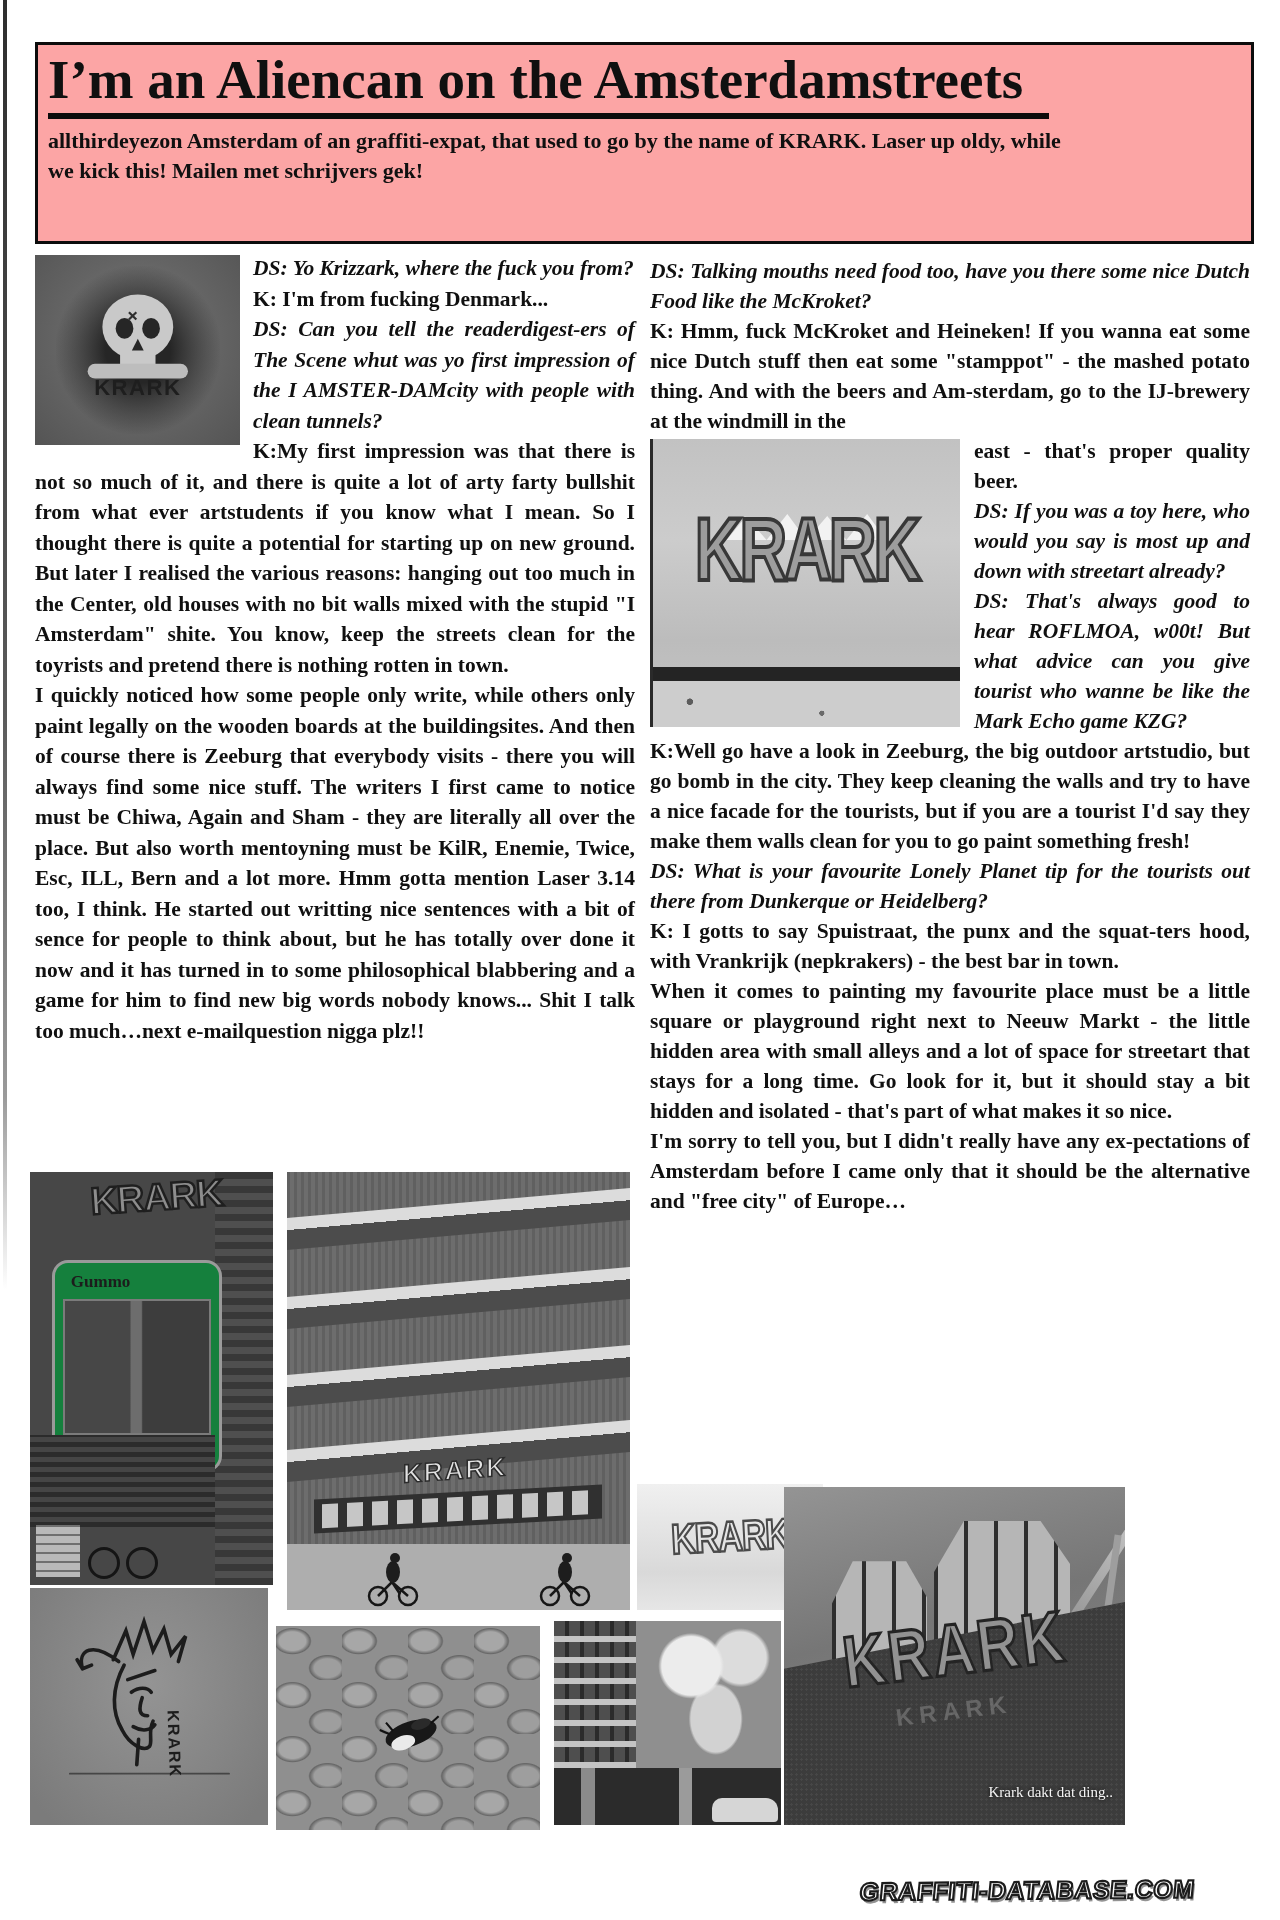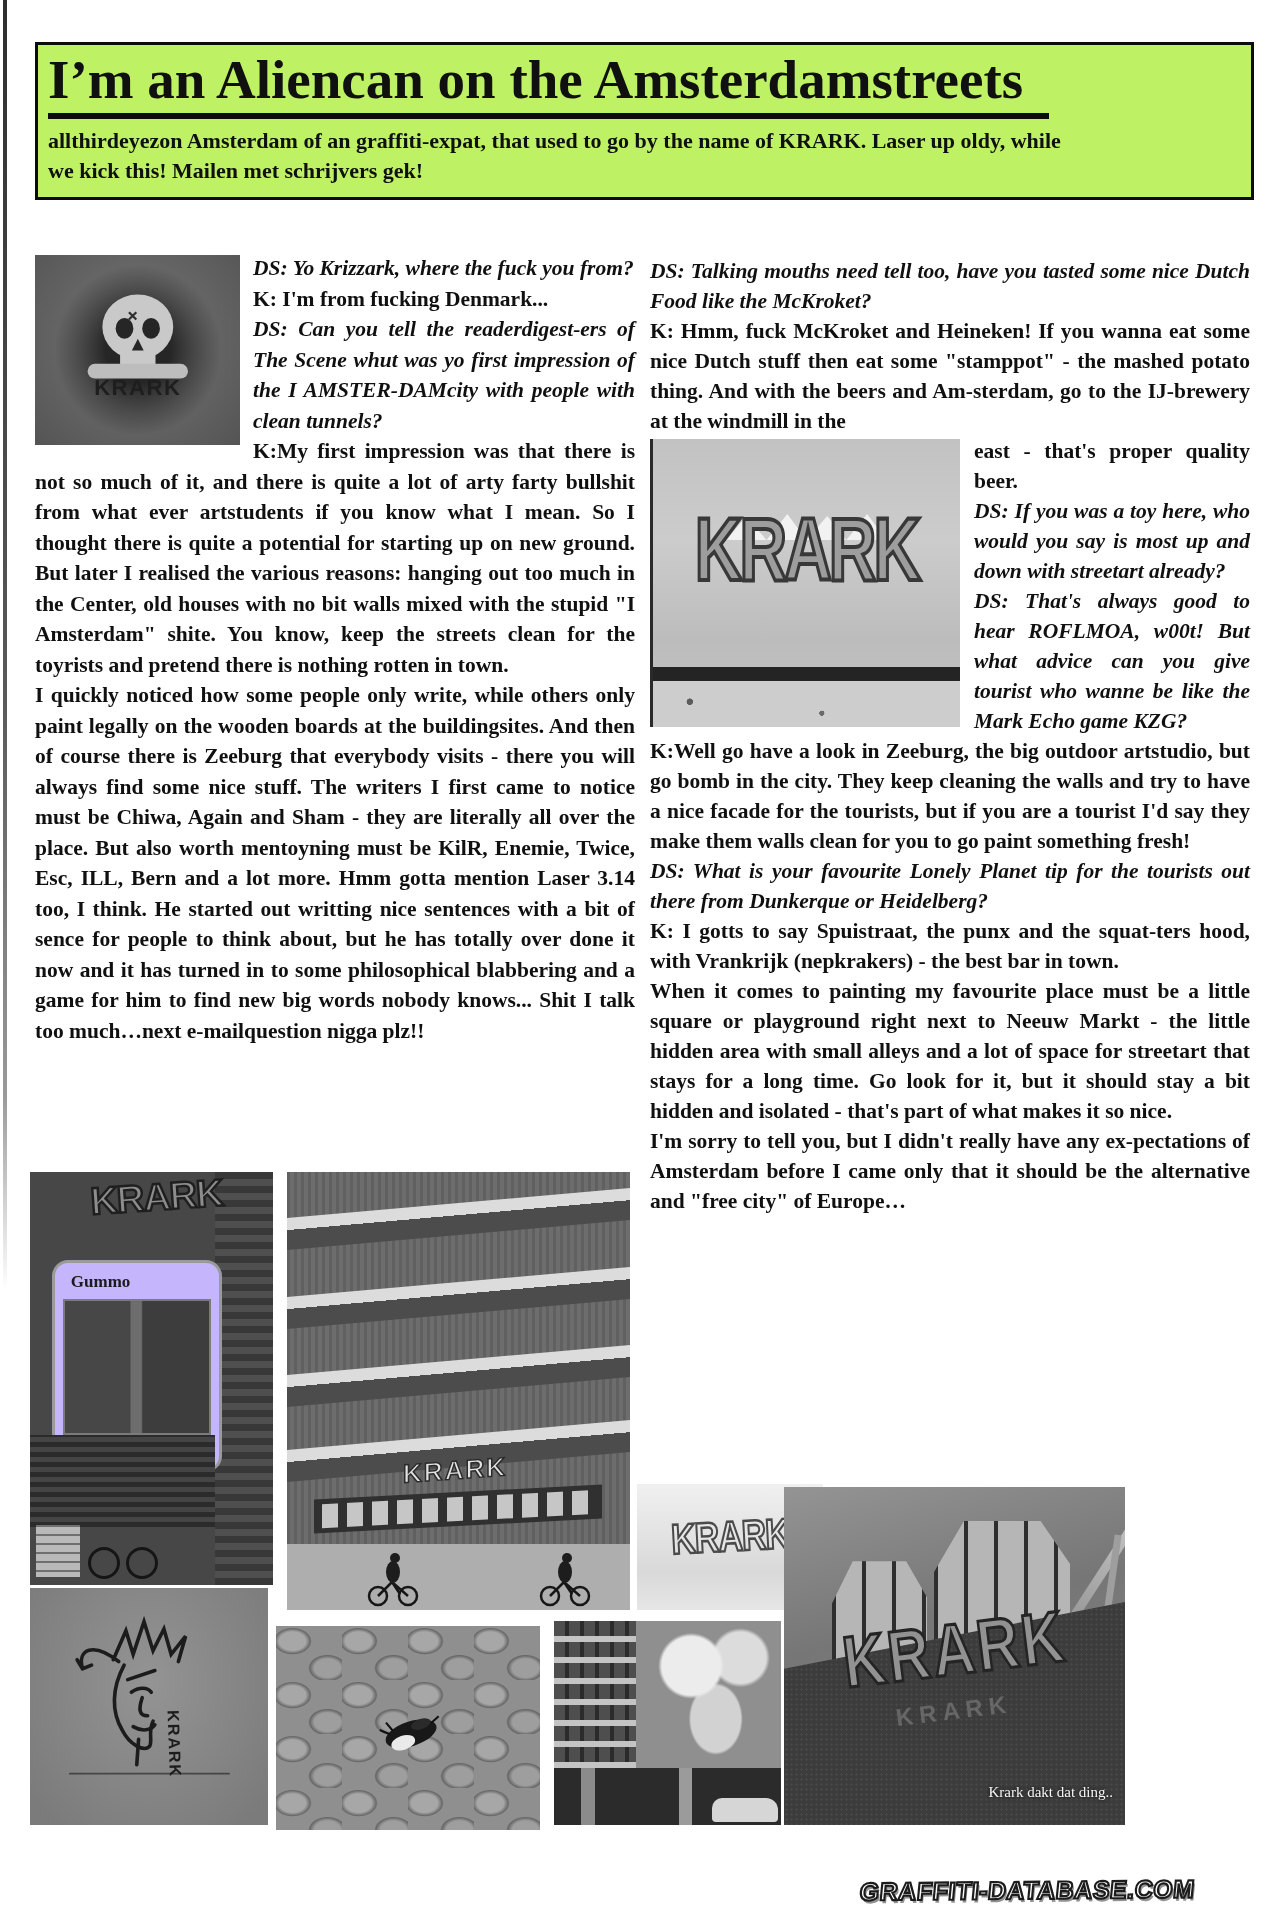--- a/index.html
+++ b/index.html
@@ -4,22 +4,22 @@
 <style>
   html,body{margin:0;padding:0;}
   body{
     width:1280px;height:1920px;position:relative;background:#ffffff;
     font-family:"Liberation Serif",serif;color:#101010;overflow:hidden;
   }
   
   .scan-edge{position:absolute;left:3px;top:0;width:4px;height:1290px;
     background:linear-gradient(#2e2e2e,#5a5a5a 55%,#9a9a9a 85%,rgba(160,160,160,0));}
   
-  .title-box{position:absolute;left:35px;top:42px;width:1219px;height:158px;
-    border:3px solid #0c0c0c;background:#bef264;box-sizing:border-box;}
+  .title-box{position:absolute;left:35px;top:42px;width:1219px;height:202px;
+    border:3px solid #0c0c0c;background:#fca5a5;box-sizing:border-box;}
   .title-box h1{margin:4px 0 0 10px;font-size:55px;line-height:62px;font-weight:bold;
     display:inline-block;border-bottom:6px solid #0c0c0c;padding:0 26px 2px 0;letter-spacing:0px;white-space:nowrap;}
   .intro{margin:7px 0 0 10px;font-weight:bold;font-size:22px;line-height:30px;}
   .intro div{white-space:nowrap;}
   
   .col{position:absolute;width:600px;font-size:21.5px;line-height:30.5px;font-weight:bold;}
   .col p{margin:0;text-align:justify;}
   .col p.q{font-style:italic;}
   #left-col{left:35px;top:253px;}
   #right-col{left:650px;top:256px;line-height:30px;}
@@ -44,21 +44,21 @@
   .piece-ground{position:absolute;left:0;bottom:0;width:100%;height:16%;background:#cdcdcd;
     background-image:radial-gradient(circle 5px at 12% 45%,#5c5c5c 60%,transparent 70%),
       radial-gradient(circle 4px at 55% 70%,#6a6a6a 60%,transparent 70%);}
   
   .gummo-photo{left:30px;top:1172px;width:243px;height:413px;background:#474747;}
   .gummo-brick{position:absolute;right:0;top:0;width:24%;height:100%;
     background:repeating-linear-gradient(0deg,#383838 0 7px,#4f4f4f 7px 14px);}
   .gummo-throwie{position:absolute;left:16%;top:4px;width:72%;text-align:center;
     font-family:"Liberation Sans",sans-serif;font-weight:bold;font-size:38px;color:#8d8d8d;
     -webkit-text-stroke:2.5px #1f1f1f;transform:rotate(-4deg);letter-spacing:-1px;}
-  .gummo-sign{position:absolute;left:9%;top:88px;width:70%;height:212px;background:#c4b5fd;
+  .gummo-sign{position:absolute;left:9%;top:88px;width:70%;height:212px;background:#15803d;
     border:3px solid #9a9a9a;border-radius:16px;box-sizing:border-box;}
   .gummo-label{font-size:17px;font-weight:bold;color:#1c1c1c;margin:9px 0 0 16px;}
   .gummo-window{position:absolute;left:8px;right:8px;top:36px;height:132px;border:2px solid #7b7b7b;
     background:linear-gradient(90deg,#474747 0 45%,#6d6d6d 46% 53%,#3d3d3d 54% 100%);}
   .gummo-shutter{position:absolute;left:0;bottom:58px;width:76%;height:92px;
     background:repeating-linear-gradient(0deg,#2b2b2b 0 5px,#454545 5px 10px);}
   .gummo-poster{position:absolute;left:6px;bottom:8px;width:44px;height:52px;background:#b9b9b9;
     background-image:linear-gradient(rgba(0,0,0,.4) 2px,transparent 2px);background-size:100% 9px;}
   .wheel{position:absolute;bottom:6px;width:26px;height:26px;border:3px solid #151515;border-radius:50%;}
   
@@ -157,21 +157,21 @@
     </svg>
   </div>
   <p class="q">DS: Yo Krizzark, where the fuck you from?</p>
   <p class="a">K: I'm from fucking Denmark...</p>
   <p class="q">DS: Can you tell the readerdigest-ers of The Scene whut was yo first impression of the I AMSTER-DAMcity with people with clean tunnels?</p>
   <p class="a">K:My first impression was that there is not so much of it, and there is quite a lot of arty farty bullshit from what ever artstudents if you know what I mean. So I thought there is quite a potential for starting up on new ground. But later I realised the various reasons: hanging out too much in the Center, old houses with no bit walls mixed with the stupid "I Amsterdam" shite. You know, keep the streets clean for the toyrists and pretend there is nothing rotten in town.</p>
   <p class="a">I quickly noticed how some people only write, while others only paint legally on the wooden boards at the buildingsites. And then of course there is Zeeburg that everybody visits - there you will always find some nice stuff. The writers I first came to notice must be Chiwa, Again and Sham - they are literally all over the place. But also worth mentoyning must be KilR, Enemie, Twice, Esc, ILL, Bern and a lot more. Hmm gotta mention Laser 3.14 too, I think. He started out writting nice sentences with a bit of sence for people to think about, but he has totally over done it now and it has turned in to some philosophical blabbering and a game for him to find new big words nobody knows... Shit I talk too much…next e-mailquestion nigga plz!!</p>
 </div>
 
 <div class="col" id="right-col">
-  <p class="q">DS: Talking mouths need tell too, have you tasted some nice Dutch Food like the McKroket?</p>
+  <p class="q">DS: Talking mouths need food too, have you there some nice Dutch Food like the McKroket?</p>
   <p class="a">K: Hmm, fuck McKroket and Heineken! If you wanna eat some nice Dutch stuff then eat some "stamppot" - the mashed potato thing. And with the beers and Am-sterdam, go to the IJ-brewery at the windmill in the</p>
   <div class="photo inflow krark-piece">
     <div class="piece-peaks"></div>
     <div class="piece-letters">KRARK</div>
     <div class="piece-band"></div>
     <div class="piece-ground"></div>
   </div>
   <p class="a">east - that's proper quality beer.</p>
   <p class="q">DS: If you was a toy here, who would you say is most up and down with streetart already?</p>
   <p class="q">DS: That's always good to hear ROFLMOA, w00t! But what advice can you give tourist who wanne be like the Mark Echo game KZG?</p>

